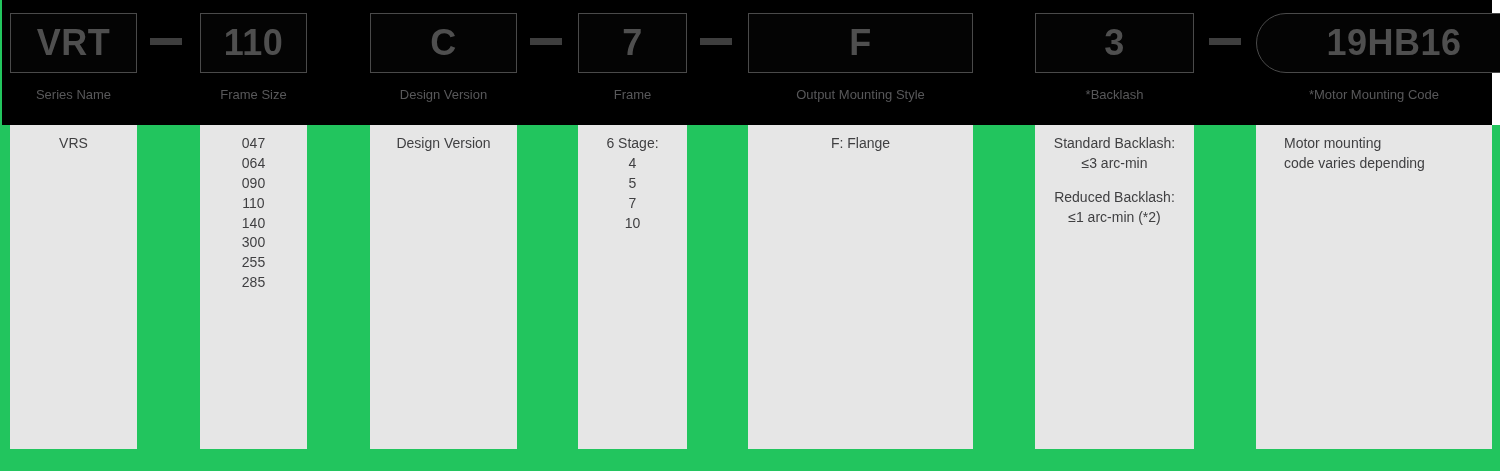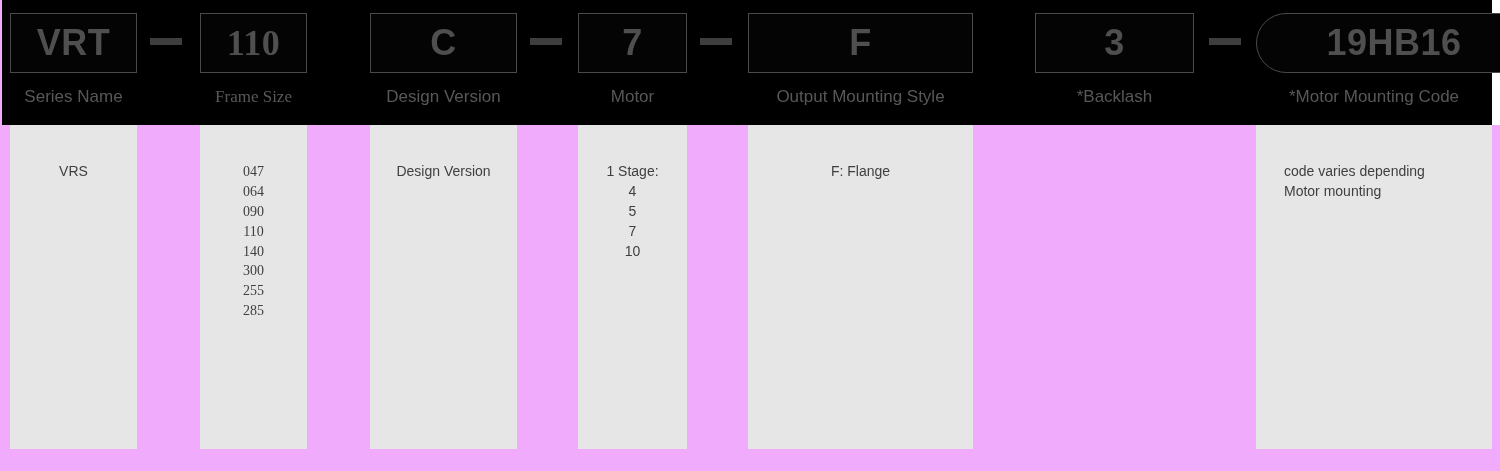--- a/index.html
+++ b/index.html
@@ -10,21 +10,21 @@
   }
   body {
     font-family: "Liberation Sans", sans-serif;
     -webkit-font-smoothing: antialiased;
   }
 
   #page {
     position: relative;
     width: 1500px;
     height: 471px;
-    background: #f0abfc;
+    background: #22c55e;
     overflow: hidden;
   }
 
   
   .header-band {
     position: absolute;
     left: 2px;
     top: 0;
     width: 1490px;
     height: 125px;
@@ -60,36 +60,36 @@
     white-space: nowrap;
   }
 
   
   .col-label {
     position: absolute;
     left: 0;
     top: 88px;
     width: 100%;
     text-align: center;
-    font-size: 17px;
+    font-size: 13px;
     color: #58585a;
     white-space: nowrap;
     line-height: 1;
   }
 
   
   .panel {
     position: absolute;
     left: 0;
     top: 125px;
     bottom: 22px;
     width: 100%;
     background: #e6e6e6;
     box-sizing: border-box;
-    padding-top: 37px;
+    padding-top: 9px;
     font-size: 14px;
     color: #3f3f41;
     line-height: 1.42;
   }
   .panel.center { text-align: center; }
   .panel.left   { text-align: left; padding-left: 28px; padding-right: 10px; }
 
   .panel .blk { margin: 0; }
   .panel .gap { height: 14px; }
   .panel .line { display: block; }
@@ -126,21 +126,21 @@
         <div class="code-box" style="width: 127px;">
           <span class="code-text">VRT</span>
         </div>
         <div class="col-label">Series Name</div>
         <div class="panel center">
           <div class="blk">
             <span class="line">VRS</span>
           </div>
         </div>
       </div>
-      <div class="col" style="left: 200px; width: 107px; font-family: Liberation Serif, serif;">
+      <div class="col" style="left: 200px; width: 107px;">
         <div class="code-box" style="width: 107px;">
           <span class="code-text">110</span>
         </div>
         <div class="col-label">Frame Size</div>
         <div class="panel center">
           <div class="blk">
             <span class="line">047</span>
             <span class="line">064</span>
             <span class="line">090</span>
             <span class="line">110</span>
@@ -159,24 +159,24 @@
         <div class="panel center">
           <div class="blk">
             <span class="line">Design Version</span>
           </div>
         </div>
       </div>
       <div class="col" style="left: 578px; width: 109px;">
         <div class="code-box" style="width: 109px;">
           <span class="code-text">7</span>
         </div>
-        <div class="col-label">Motor</div>
-        <div class="panel center">
-          <div class="blk">
-            <span class="line">1 Stage:</span>
+        <div class="col-label">Frame</div>
+        <div class="panel center">
+          <div class="blk">
+            <span class="line">6 Stage:</span>
             <span class="line">4</span>
             <span class="line">5</span>
             <span class="line">7</span>
             <span class="line">10</span>
           </div>
           <div class="gap"></div>
         </div>
       </div>
       <div class="col" style="left: 748px; width: 225px;">
         <div class="code-box" style="width: 225px;">
@@ -187,30 +187,41 @@
           <div class="blk">
             <span class="line">F: Flange</span>
           </div>
         </div>
       </div>
       <div class="col" style="left: 1035px; width: 159px;">
         <div class="code-box" style="width: 159px;">
           <span class="code-text">3</span>
         </div>
         <div class="col-label">*Backlash</div>
+        <div class="panel center">
+          <div class="blk">
+            <span class="line">Standard Backlash:</span>
+            <span class="line">≤3 arc-min</span>
+          </div>
+          <div class="gap"></div>
+          <div class="blk">
+            <span class="line">Reduced  Backlash:</span>
+            <span class="line">≤1 arc-min (*2)</span>
+          </div>
+        </div>
       </div>
       <div class="col" style="left: 1256px; width: 236px;">
         <div class="code-box" style="width: 276px; border-radius: 30px;">
           <span class="code-text">19HB16</span>
         </div>
         <div class="col-label">*Motor Mounting Code</div>
         <div class="panel left">
           <div class="blk">
+            <span class="line">Motor mounting</span>
             <span class="line">code varies depending</span>
-            <span class="line">Motor mounting</span>
           </div>
         </div>
       </div>
     </div>
   <div id="dashes-root">
       <div class="dash" style="left: 150px;"></div>
       <div class="dash" style="left: 530px;"></div>
       <div class="dash" style="left: 700px;"></div>
       <div class="dash" style="left: 1209px;"></div>
     </div>

